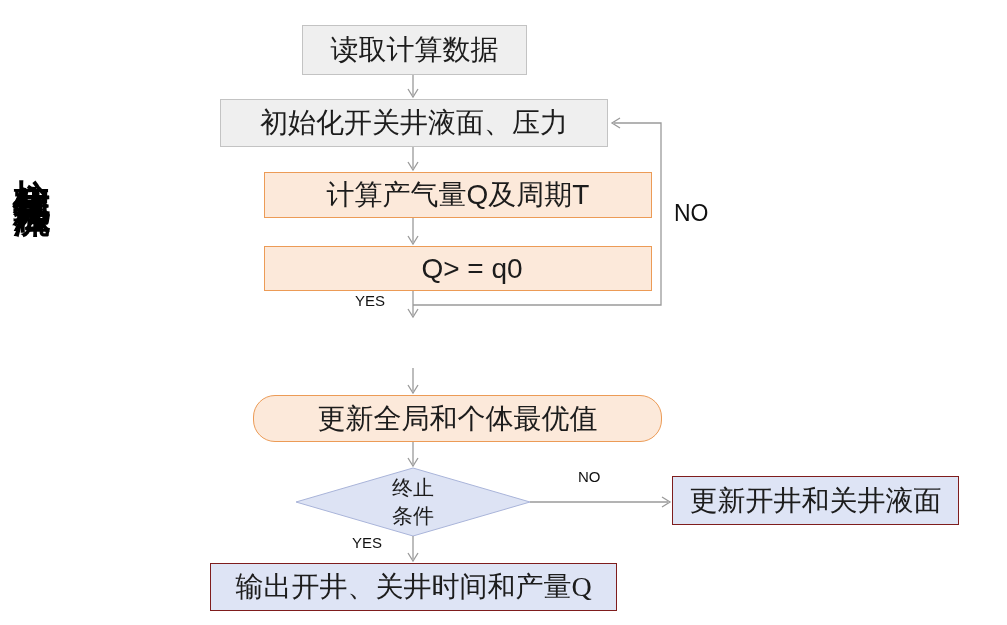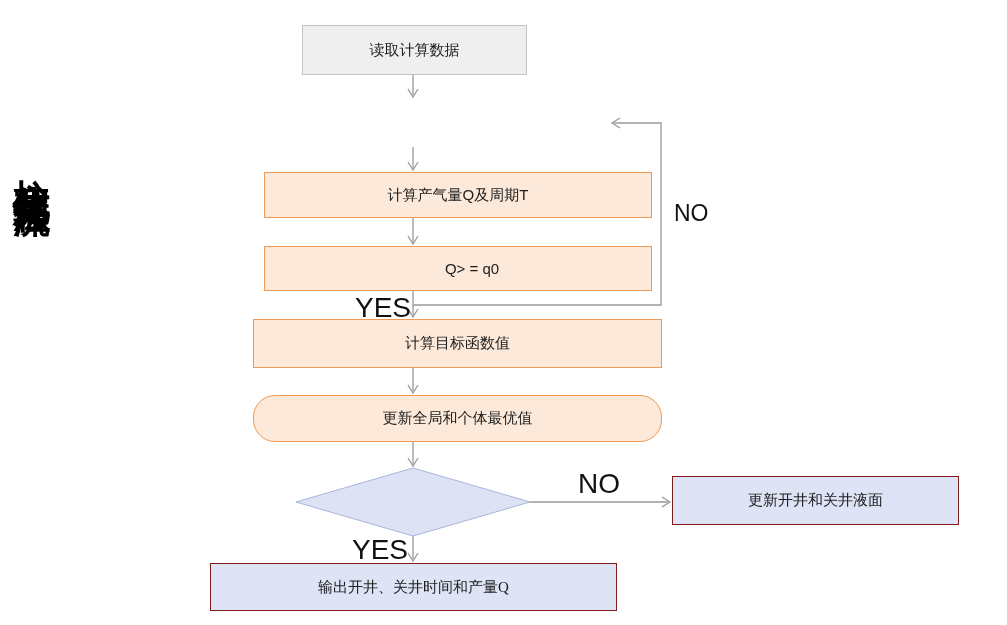--- a/index.html
+++ b/index.html
@@ -8,29 +8,29 @@
     width:1007px;height:625px;
     background:#ffffff;
     font-family:"Liberation Sans","DejaVu Sans",sans-serif;
     overflow:hidden;
   }
   #connector-layer{position:absolute;left:0;top:0;width:1007px;height:625px;}
   .node{
     position:absolute;
     display:flex;align-items:center;justify-content:center;
     box-sizing:border-box;
-    font-size:15px;color:#1c1c1c;
+    font-size:28px;color:#1c1c1c;
     text-align:right;
   }
   .node.gray{background:#efefef;border:1px solid #c3c3c3;}
   .node.orange{background:#fce9da;border:1.5px solid #ec9b56;margin-left:44px;}
   .node.blue{background:#dee4f5;border:1px solid #7f1d1d;}
   .edge-label{
     position:absolute;
-    font-size:28px;color:#111;
+    font-size:15px;color:#111;
     white-space:nowrap;
   }
   #diamond-label{
     position:absolute;
     left:343px;top:470px;width:140px;height:64px;
     display:flex;align-items:center;justify-content:center;
     font-size:21px;color:#1c1c1c;text-align:center;
     white-space:pre-line;line-height:1.35;
   }
   #side-title{
@@ -80,37 +80,39 @@
     <line x1="530" y1="502" x2="668" y2="502"></line>
     <polyline points="662,497 670,502 662,507"></polyline>
   </svg>
 
   <div id="side-title">柱塞优化算法流程</div>
 
   <div class="node gray" style="left:302px;top:25px;width:225px;height:50px;">
     <span>读取计算数据</span>
   </div>
 
+  <div class="node gray" style="left:220px;top:99px;width:388px;height:48px;">
+    <span>初始化开关井液面、压力</span>
+  </div>
 
   <div class="node orange" style="left:220px;top:172px;width:388px;height:46px;">
     <span>计算产气量Q及周期T</span>
   </div>
 
   <div class="node orange" style="left:220px;top:246px;width:388px;height:45px;padding-left:28px;">
     <span>Q&gt; = q0</span>
   </div>
 
-  <div class="node orange" style="left:209px;top:319px;width:409px;height:49px;">
-    <span>计算目标函数值</span>
-  </div>
 
   <div class="node orange" style="left:209px;top:395px;width:409px;height:47px;border-radius:22px;">
     <span>更新全局和个体最优值</span>
   </div>
 
+  <div id="diamond-label">终止
+条件</div>
 
   <div class="node blue" style="left:672px;top:476px;width:287px;height:49px;">
     <span>更新开井和关井液面</span>
   </div>
 
   <div class="node blue" style="left:210px;top:563px;width:407px;height:48px;font-family:Liberation Serif, serif;">
     <span>输出开井、关井时间和产量Q</span>
   </div>
 
   <div class="edge-label" style="left:355px;top:292px;">YES</div>

